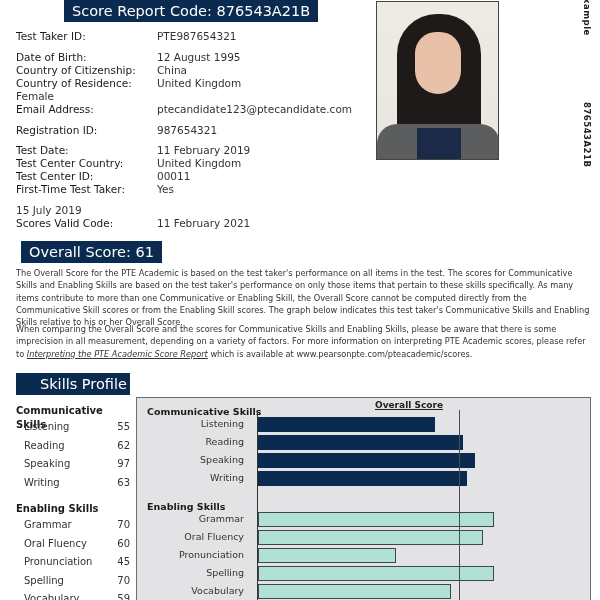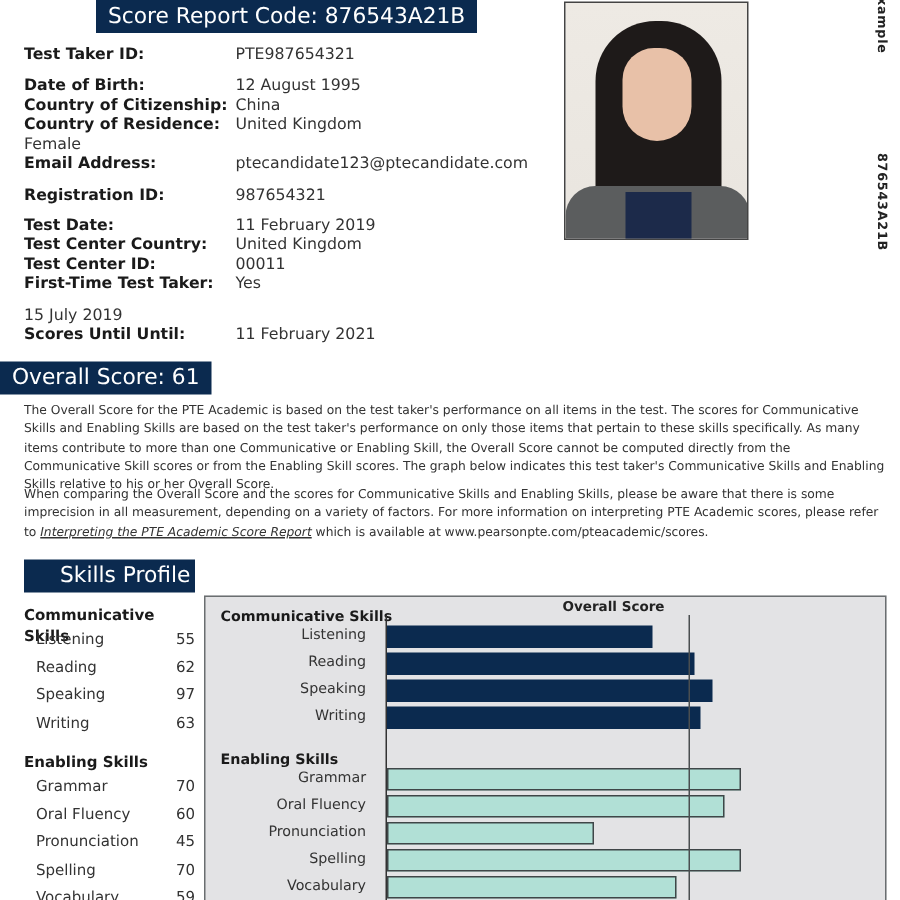--- a/index.html
+++ b/index.html
@@ -1,26 +1,26 @@
 <!DOCTYPE html>
 <html><head>
 <meta charset="utf-8">
 <style>
   * { box-sizing: border-box; margin: 0; padding: 0; }
   html, body { width: 600px; height: 600px; overflow: hidden; background: #ffffff; }
   body { position: relative; font-family: "DejaVu Sans", "Liberation Sans", sans-serif; color: #222; }
 
   .banner { position: absolute; background: #0b2a4f; color: #fff; font-size: 14.5px; line-height: 22px; padding: 0 8px; white-space: nowrap; }
   #code-banner { left: 16px; top: 0px; height: 22px; line-height: 22px; margin-left: 48px; }
-  #overall-banner { left: 0; top: 241px; height: 22px; text-align: right; }
+  #overall-banner { left: 21px; top: 241px; height: 22px; text-align: right; }
   #skills-banner { left: 16px; top: 373px; width: 114px; height: 22px; padding-left: 24px; }
 
   .info { position: absolute; left: 16px; font-size: 10.5px; line-height: 13px; }
   .info .row { display: flex; height: 13px; }
-  .info .lbl { width: 141px; font-weight: bold; color: #1a1a1a; }
+  .info .lbl { width: 141px; font-weight: normal; color: #1a1a1a; }
   .info .val { color: #333; }
   #grp1 { top: 30px; }
   #grp2 { top: 51px; }
   #grp3 { top: 124px; }
   #grp4 { top: 144px; }
   #grp5 { top: 204px; }
 
   #photo { position: absolute; left: 376px; top: 1px; width: 123px; height: 159px; border: 1.5px solid #444; overflow: hidden;
            background: linear-gradient(180deg, #eeeae4 0%, #e9e5df 100%); }
   #photo .hair { position: absolute; left: 20px; top: 12px; width: 84px; height: 135px; background: #1e1a19; border-radius: 40px 40px 10px 10px; }
@@ -36,21 +36,21 @@
   #para1 { top: 267px; }
   #para2 { top: 323px; }
   .para em { font-style: italic; text-decoration: underline; }
 
   #skills-left { position: absolute; left: 16px; top: 404px; width: 114px; font-size: 10px; }
   .sk-head { font-weight: bold; color: #1a1a1a; height: 14px; line-height: 14px; }
   .sk-row { display: flex; justify-content: space-between; height: 18.5px; line-height: 18.5px; padding-left: 8px; color: #333; }
   .sk-gap { height: 10px; }
 
   #chart { position: absolute; left: 136px; top: 397px; width: 455px; height: 210px; background: #e3e3e5; border: 1.5px solid #6a6e70; }
-  #chart-title { position: absolute; left: 238px; top: 2px; font-size: 9px; font-weight: bold; color: #222; }
+  #chart-title { position: absolute; left: 238px; top: 2px; font-size: 9px; font-weight: bold; color: #222; text-decoration: underline; }
   .c-head { position: absolute; left: 10px; font-size: 9.5px; font-weight: bold; color: #1a1a1a; }
   .c-lbl { position: absolute; right: 346px; font-size: 9.5px; color: #333; text-align: right; white-space: nowrap; }
   #axis-line { position: absolute; left: 120px; top: 12px; width: 1px; height: 200px; background: #333; }
   #overall-line { position: absolute; left: 321px; top: 12px; width: 1.5px; height: 200px; background: #4a4e50; }
   .bar { position: absolute; left: 121px; height: 15px; }
   .bar.comm { background: #0b2a4f; }
   .bar.enab { background: #b1e0d6; border: 1.3px solid #3f4648; }
 </style>
 </head>
 <body>
@@ -106,21 +106,21 @@
     <div class="row">
       <span class="lbl">First-Time Test Taker:</span>
       <span class="val">Yes</span>
     </div>
   </div>
 <div id="grp5" class="info">
     <div class="row">
       <span class="val">15 July 2019</span>
     </div>
     <div class="row">
-      <span class="lbl">Scores Until Until:</span>
+      <span class="lbl">Scores Valid Code:</span>
       <span class="val">11 February 2021</span>
     </div>
   </div>
 
 <div id="photo">
   <div class="hair"></div>
   <div class="jacket"></div>
   <div class="shirt"></div>
   <div class="face"></div>
 </div>

